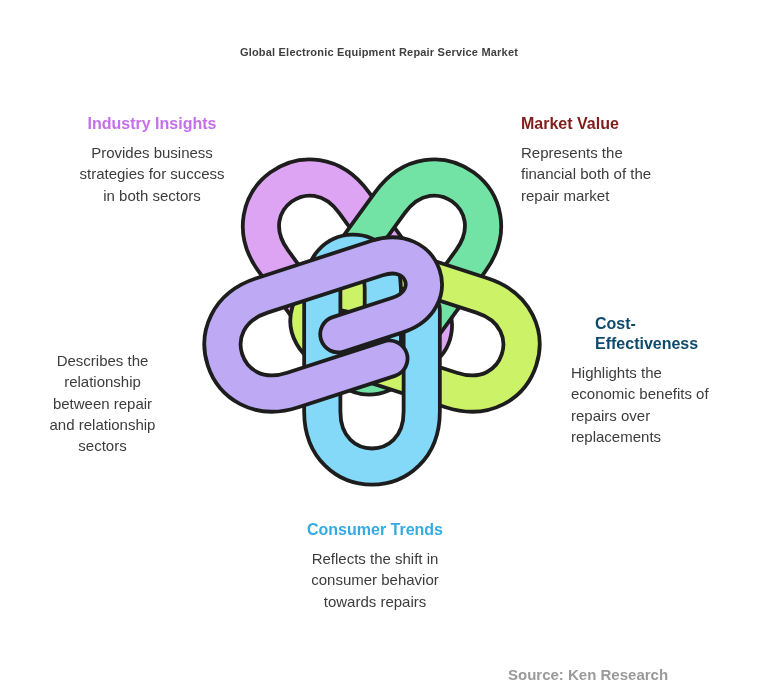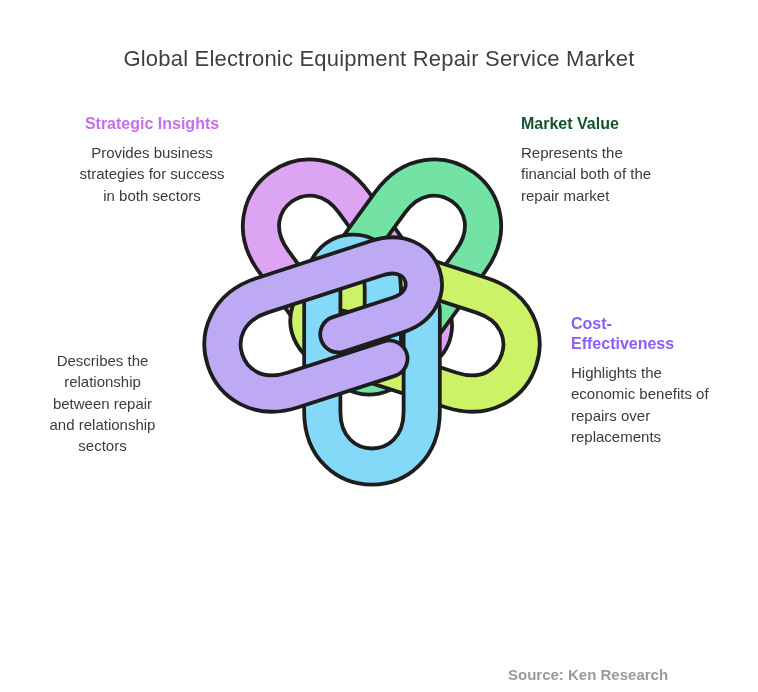--- a/index.html
+++ b/index.html
@@ -11,22 +11,22 @@
     background: #ffffff;
     font-family: "Liberation Sans", sans-serif;
     overflow: hidden;
   }
   .title {
     position: absolute;
     top: 46px;
     left: 0;
     width: 100%;
     text-align: center;
-    font-size: 22px;
-    font-weight: normal;
+    font-size: 11px;
+    font-weight: bold;
     color: #3f3f3f;
     letter-spacing: 0.2px;
   }
   .knot {
     position: absolute;
     left: 172px;
     top: 112px;
   }
   .section { position: absolute; }
   .section h2 {
@@ -99,34 +99,38 @@
 
       <g transform="rotate(72)">
         <path stroke-width="37" d="M 46 -2 L 46 92 C 46 160 -46 160 -46 92 L -46 -20 C -46 -66 10 -66 10 -22 L 10 36" stroke="#1d1d1d"></path>
         <path stroke-width="30" d="M 46 -2 L 46 92 C 46 160 -46 160 -46 92 L -46 -20 C -46 -66 10 -66 10 -22 L 10 36" stroke="#bda9f4"></path>
       </g>
 
     </g>
   </svg>
 
   <div class="section" id="sec-strategic">
-    <h2 style="color: rgb(198, 111, 234);">Strategic Insights</h2>
+    <h2 style="color: rgb(198, 111, 234);">Industry Insights</h2>
     <p>Provides business strategies for success in both sectors</p>
   </div>
 
   <div class="section" id="sec-market">
-    <h2 style="color: #14532d;">Market Value</h2>
+    <h2 style="color: #7f1d1d;">Market Value</h2>
     <p>Represents the financial both of the repair market</p>
   </div>
 
   <div class="section" id="sec-cost">
-    <h2 style="color: #8b5cf6;">Cost-Effectiveness</h2>
+    <h2 style="color: #0c4a6e; margin-left: 24px;">Cost-Effectiveness</h2>
     <p>Highlights the economic benefits of repairs over replacements</p>
   </div>
 
   <div class="section" id="sec-industry">
     <p>Describes the relationship between repair and relationship sectors</p>
   </div>
 
+  <div class="section" id="sec-consumer">
+    <h2 style="color: rgb(53, 171, 227);">Consumer Trends</h2>
+    <p>Reflects the shift in consumer behavior towards repairs</p>
+  </div>
 
   <div class="source">Source: Ken Research</div>
 
 </div>
 
 </body></html>

